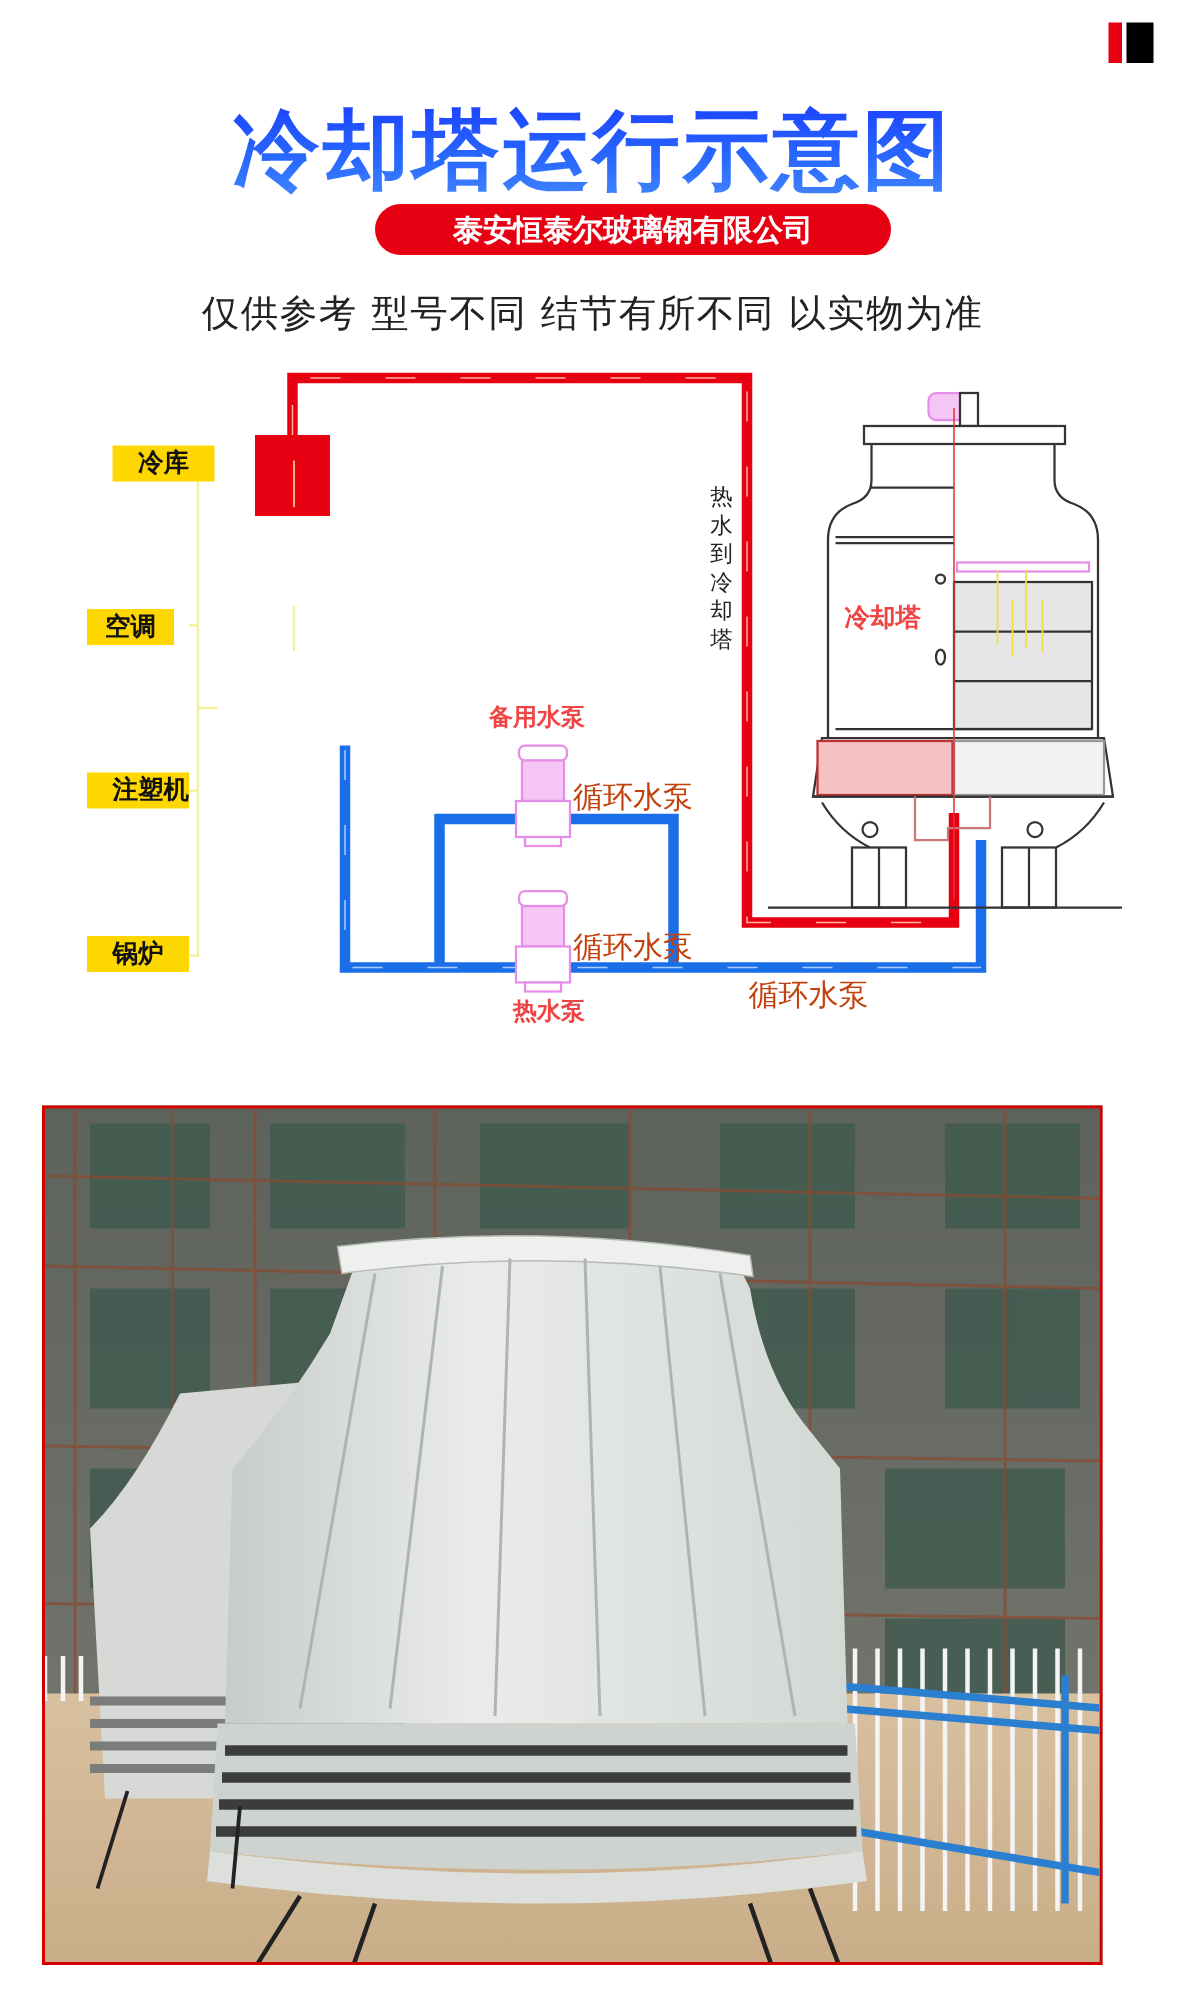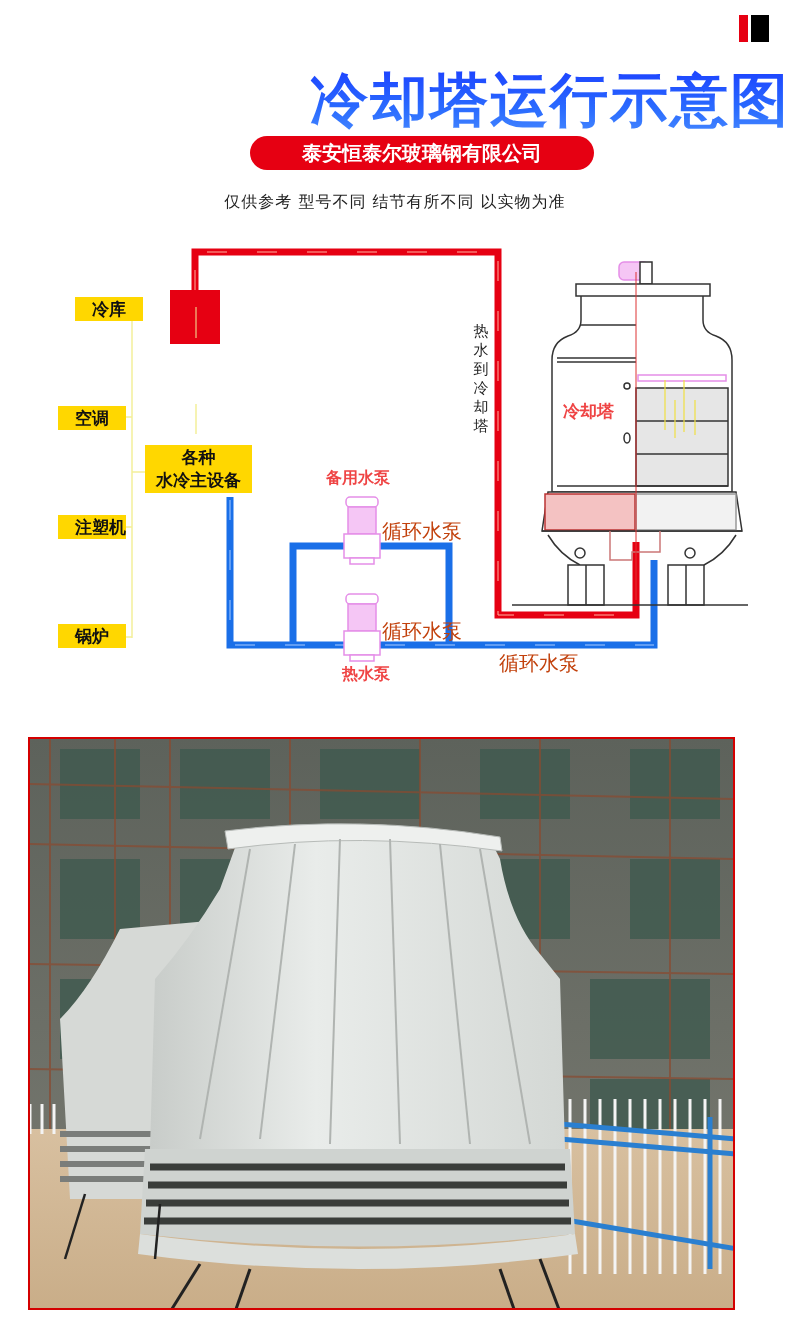--- a/index.html
+++ b/index.html
@@ -4,36 +4,36 @@
 <style>
   * { margin: 0; padding: 0; box-sizing: border-box; }
   html, body { width: 790px; height: 1328px; background: #ffffff; overflow: hidden; }
   body { position: relative; font-family: "DejaVu Sans", "Liberation Sans", sans-serif; }
 
   .corner-mark { position: absolute; left: 739px; top: 15px; width: 32px; height: 27px; }
   .corner-mark .bar-red { position: absolute; left: 0; top: 0; width: 9px; height: 27px; background: #e60012; }
   .corner-mark .bar-black { position: absolute; left: 12px; top: 0; width: 18px; height: 27px; background: #000; }
 
   .title {
-    position: absolute; left: 0; top: 62px; width: 790px; text-align: right;
+    position: absolute; left: 0; top: 62px; width: 790px; text-align: center;
     font-size: 58px; font-weight: bold; letter-spacing: 2px;
     color: #1b4fff;
     background: linear-gradient(180deg, #1a3cff 0%, #2a6bff 60%, #4a8dff 100%);
     -webkit-background-clip: text; background-clip: text; -webkit-text-fill-color: transparent;
     font-family: "DejaVu Sans", sans-serif;
   }
   .company-pill {
     position: absolute; left: 250px; top: 136px; width: 344px; height: 34px;
     background: #e60012; border-radius: 17px;
     color: #fff; font-weight: bold; font-size: 20px; text-align: center; line-height: 34px;
     font-family: "DejaVu Sans", sans-serif;
   }
   .disclaimer {
     position: absolute; left: 0; top: 192px; width: 790px; text-align: center;
-    font-size: 16px; color: #222; letter-spacing: 1px;
+    font-size: 25px; color: #222; letter-spacing: 1px;
     font-family: "DejaVu Sans", sans-serif;
   }
 
   .diagram { position: absolute; left: 0; top: 240px; width: 790px; height: 460px; }
   .diagram svg { position: absolute; left: 0; top: 0; }
 
   .ylabel {
     position: absolute; background: #ffd700; color: #111; font-weight: bold;
     font-size: 17px; text-align: center; line-height: 24px;
     font-family: "DejaVu Sans", sans-serif;
@@ -148,28 +148,24 @@
 
     <g stroke="#f0e040" stroke-width="1.2">
       <line x1="665" y1="380" x2="665" y2="430"></line>
       <line x1="684" y1="380" x2="684" y2="432"></line>
       <line x1="675" y1="400" x2="675" y2="438"></line>
       <line x1="695" y1="400" x2="695" y2="435"></line>
     </g>
   </svg>
 
   <div class="ylabel" style="left:75px; top:57px; width:68px;">冷库</div>
-  <div class="ylabel" style="left:58px; top:166px; width:68px;">空调</div>
+  <div class="ylabel" style="left:58px; top:166px; width:58px;">空调</div>
   <div class="ylabel" style="left:58px; top:275px; width:68px;text-align:right;">注塑机</div>
   <div class="ylabel" style="left:58px; top:384px; width:68px;">锅炉</div>
 
-  <div class="ylabel" style="left:145px; top:205px; width:107px; line-height:23px; padding:1px 0;">
-    <div>各种</div>
-    <div>水冷主设备</div>
-  </div>
 
   <div class="dlabel bold" style="left:326px; top:228px;">备用水泵</div>
   <div class="dlabel" style="left:382px; top:278px;">循环水泵</div>
   <div class="dlabel" style="left:382px; top:378px;">循环水泵</div>
   <div class="dlabel bold" style="left:342px; top:424px;">热水泵</div>
   <div class="dlabel" style="left:499px; top:410px;">循环水泵</div>
 
   <div class="vert-text" style="left:472px; top:82px;">
     <div>热</div>
     <div>水</div>

